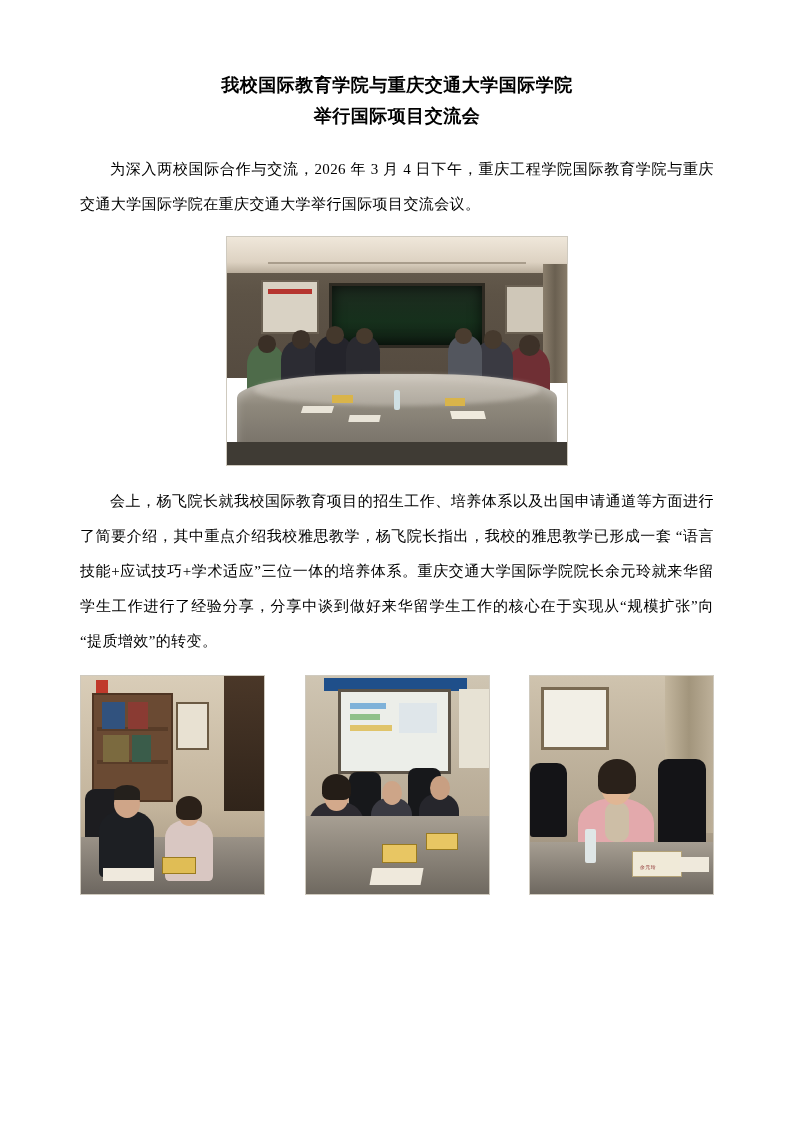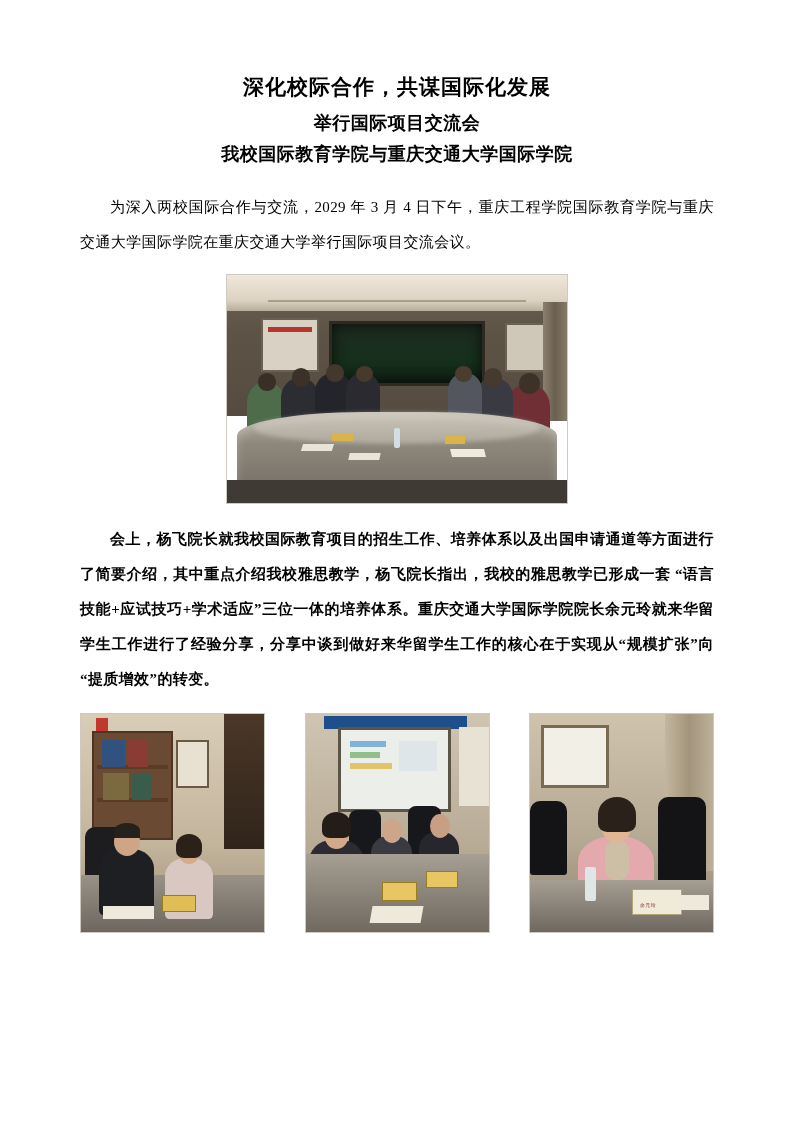--- a/index.html
+++ b/index.html
@@ -46,21 +46,21 @@
   .para {
     font-size: 15px;
     line-height: 35px;
     text-align: justify;
     text-justify: inter-ideograph;
     text-indent: 2em;
     margin: 0;
     letter-spacing: 0.4px;
   }
   .para-1 { margin-top: 20px; }
-  .para-2 { margin-top: 18px; font-weight: bold; }
+  .para-2 { margin-top: 18px; }
   .para-3 { margin-top: 18px; }
 
   
   .figure-single {
     margin: 14px auto 0 auto;
     width: 342px;
     height: 230px;
     position: relative;
     overflow: hidden;
     border: 1px solid #cfcabf;
@@ -175,26 +175,25 @@
     font-family:"Liberation Sans", sans-serif;
   }
   .p4-bottle { position:absolute; background:#dfe6e6; border-radius:2px; }
 </style>
 </head>
 <body>
 
 <div class="page">
 
   <div class="title-block">
-    <div class="title-main">深化校际合作，共谋国际化发展</div>
+    <div class="title-sub">我校国际教育学院与重庆交通大学国际学院</div>
     <div class="title-sub">举行国际项目交流会</div>
-    <div class="title-sub">我校国际教育学院与重庆交通大学国际学院</div>
   </div>
 
-  <p class="para para-1">为深入两校国际合作与交流，2029 年 3 月 4 日下午，重庆工程学院国际教育学院与重庆交通大学国际学院在重庆交通大学举行国际项目交流会议。</p>
+  <p class="para para-1">为深入两校国际合作与交流，2026 年 3 月 4 日下午，重庆工程学院国际教育学院与重庆交通大学国际学院在重庆交通大学举行国际项目交流会议。</p>
 
   <div class="figure-single">
     <div class="ph">
       <div class="p1-wall"></div>
       <div class="p1-ceiling"></div>
       <div class="p1-ceil-line"></div>
       <div class="p1-board-l"></div>
       <div class="p1-screen"></div>
       <div class="p1-board-r"></div>
       <div class="p1-curtain"></div>

